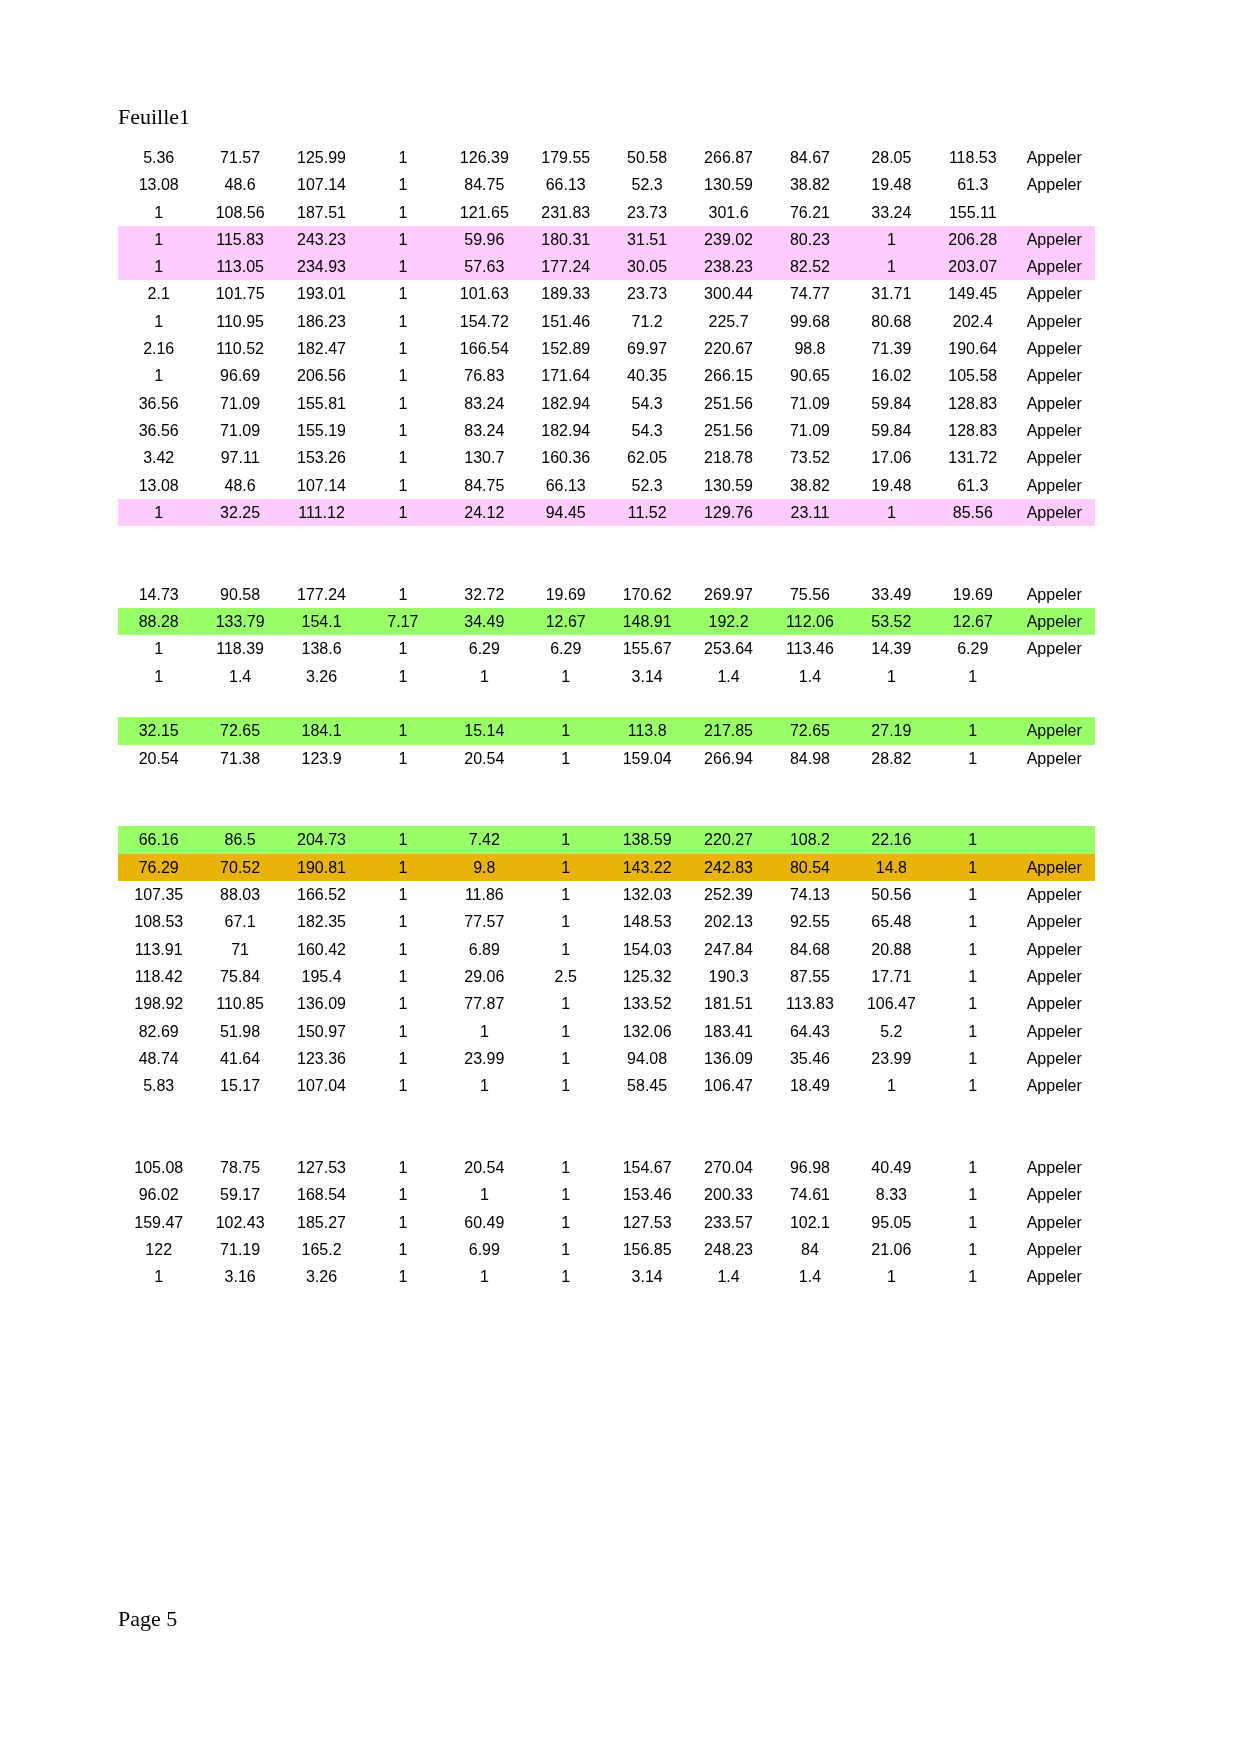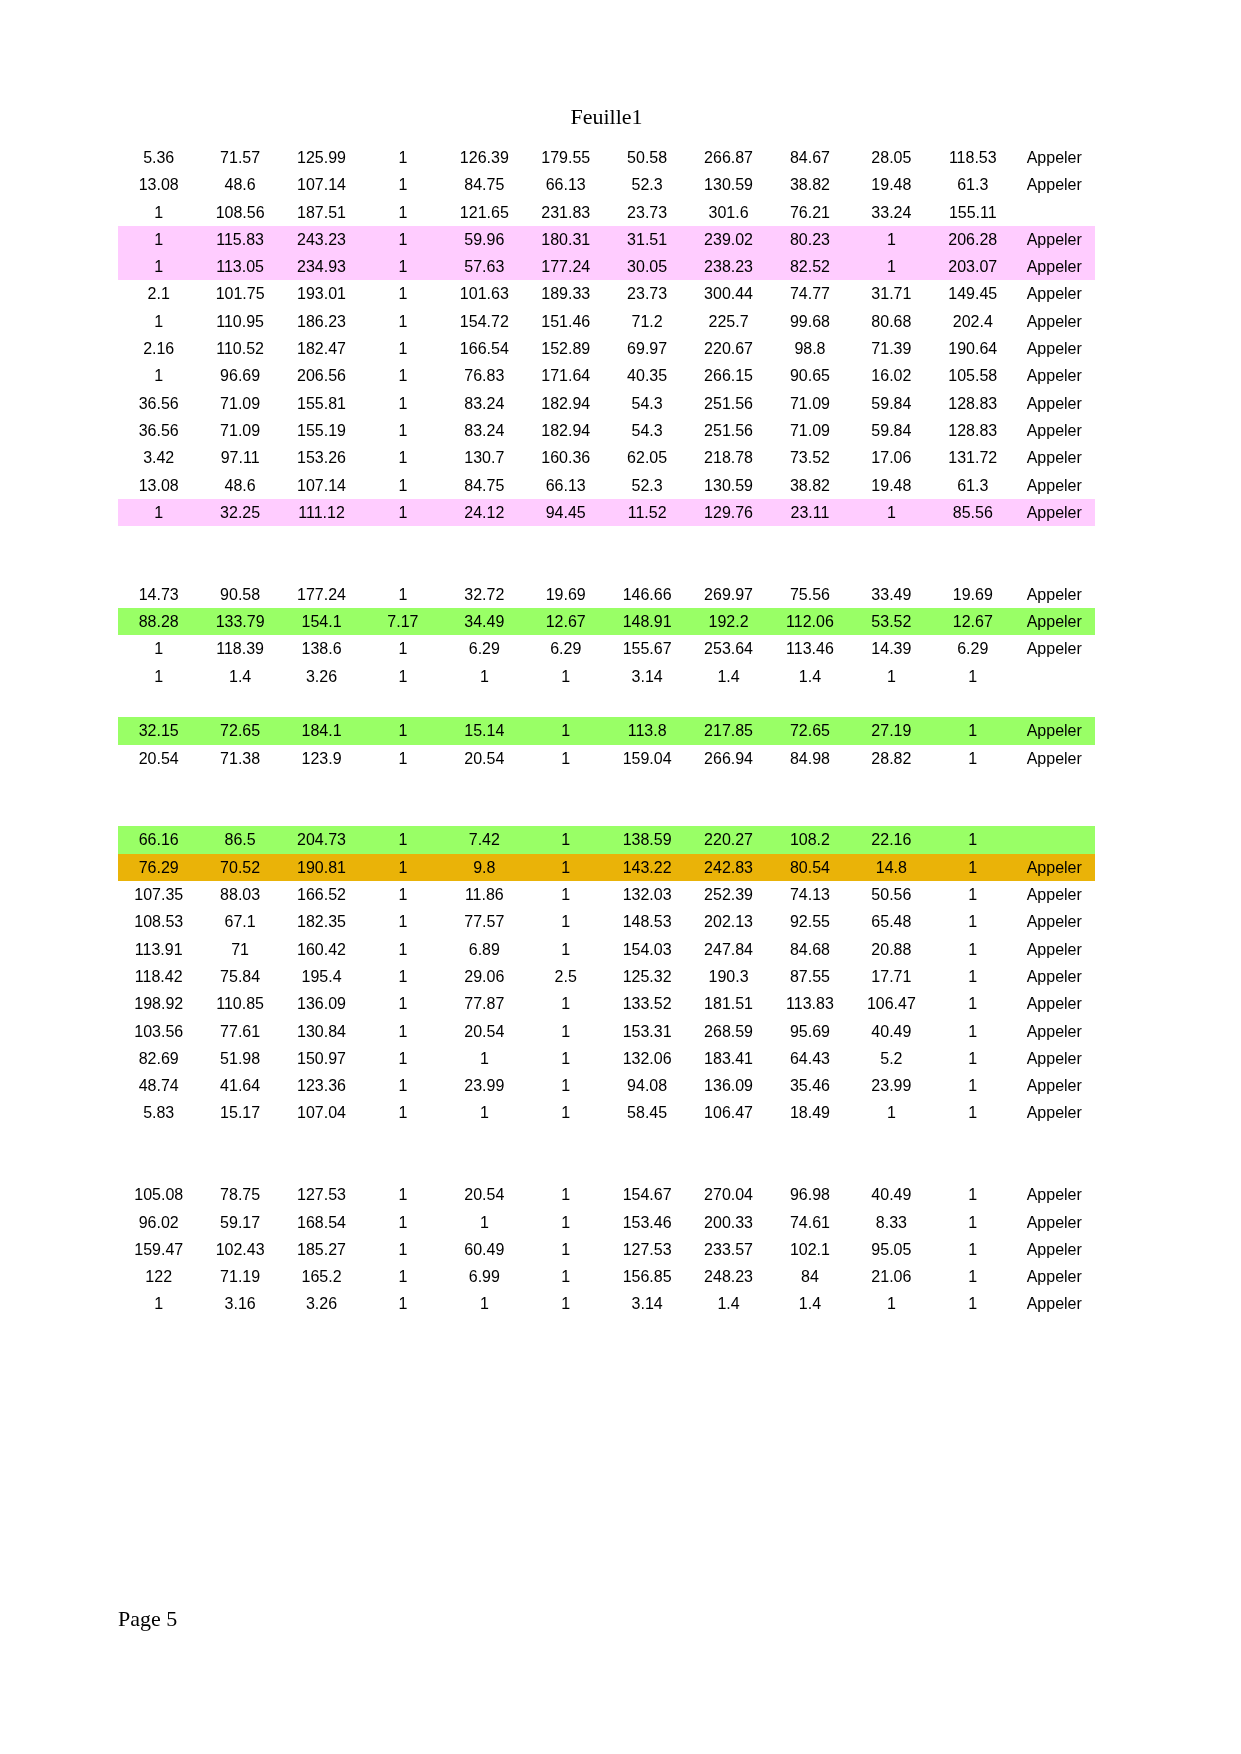--- a/index.html
+++ b/index.html
@@ -13,21 +13,20 @@
     height: 1754px;
     background: #ffffff;
     font-family: "Liberation Sans", sans-serif;
     color: #000000;
   }
   .sheet-title {
     position: absolute;
     top: 104px;
     left: 118px;
     width: 977px;
-    text-align: center;
     font-family: "Liberation Serif", serif;
     font-size: 22px;
     color: #000000;
   }
   .data-table {
     position: absolute;
     left: 118px;
     top: 144px;
     width: 977px;
     border-collapse: collapse;
@@ -286,21 +285,21 @@
           <td></td>
           <td></td>
         </tr>
         <tr>
           <td>14.73</td>
           <td>90.58</td>
           <td>177.24</td>
           <td>1</td>
           <td>32.72</td>
           <td>19.69</td>
-          <td>146.66</td>
+          <td>170.62</td>
           <td>269.97</td>
           <td>75.56</td>
           <td>33.49</td>
           <td>19.69</td>
           <td>Appeler</td>
         </tr>
         <tr style="background: rgb(153, 255, 102);">
           <td>88.28</td>
           <td>133.79</td>
           <td>154.1</td>
@@ -504,34 +503,20 @@
           <td>77.87</td>
           <td>1</td>
           <td>133.52</td>
           <td>181.51</td>
           <td>113.83</td>
           <td>106.47</td>
           <td>1</td>
           <td>Appeler</td>
         </tr>
         <tr>
-          <td>103.56</td>
-          <td>77.61</td>
-          <td>130.84</td>
-          <td>1</td>
-          <td>20.54</td>
-          <td>1</td>
-          <td>153.31</td>
-          <td>268.59</td>
-          <td>95.69</td>
-          <td>40.49</td>
-          <td>1</td>
-          <td>Appeler</td>
-        </tr>
-        <tr>
           <td>82.69</td>
           <td>51.98</td>
           <td>150.97</td>
           <td>1</td>
           <td>1</td>
           <td>1</td>
           <td>132.06</td>
           <td>183.41</td>
           <td>64.43</td>
           <td>5.2</td>

